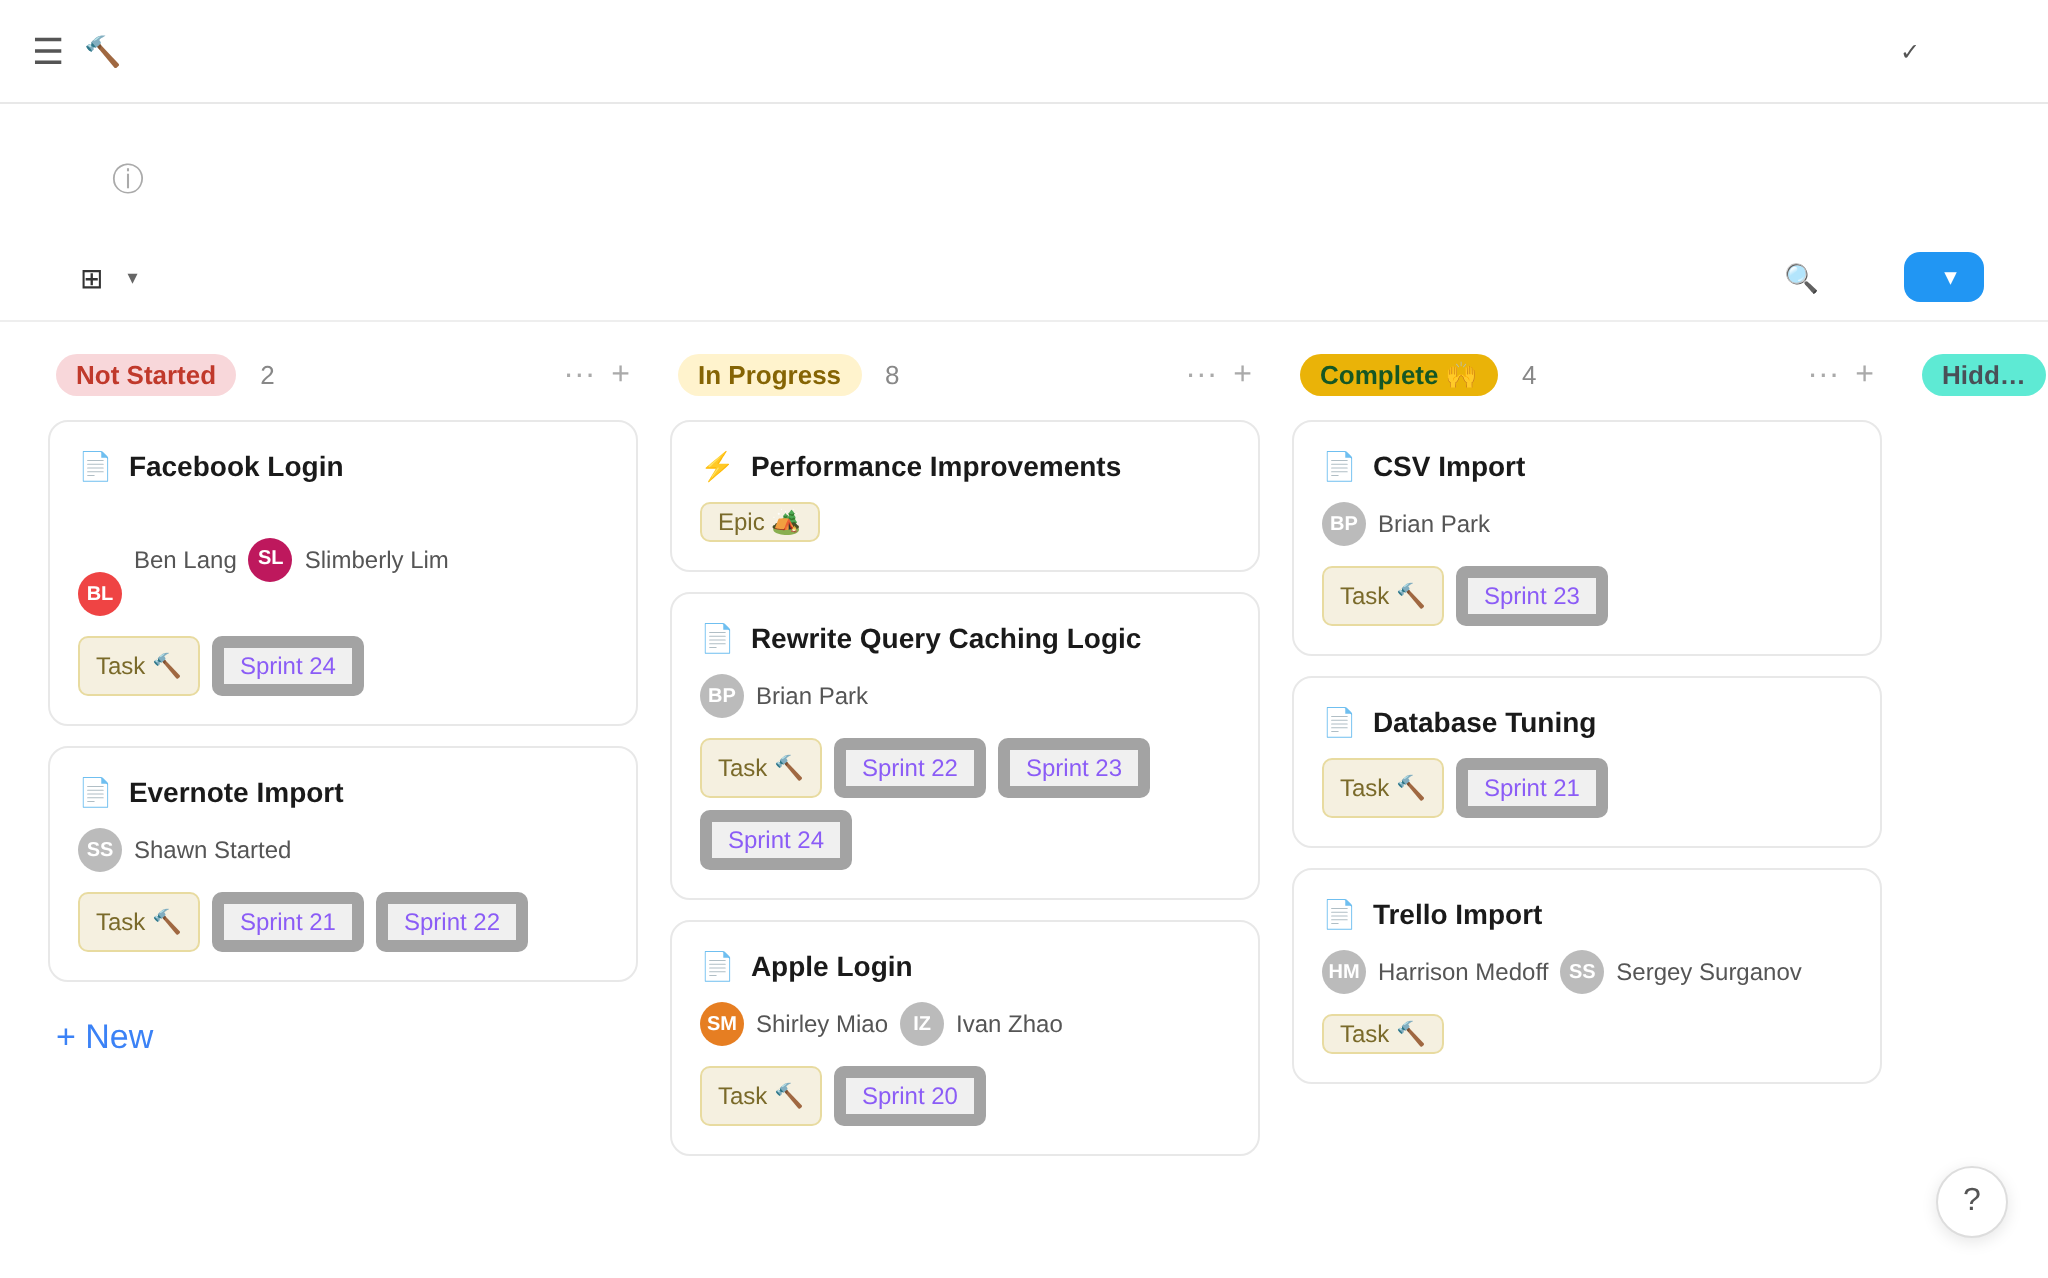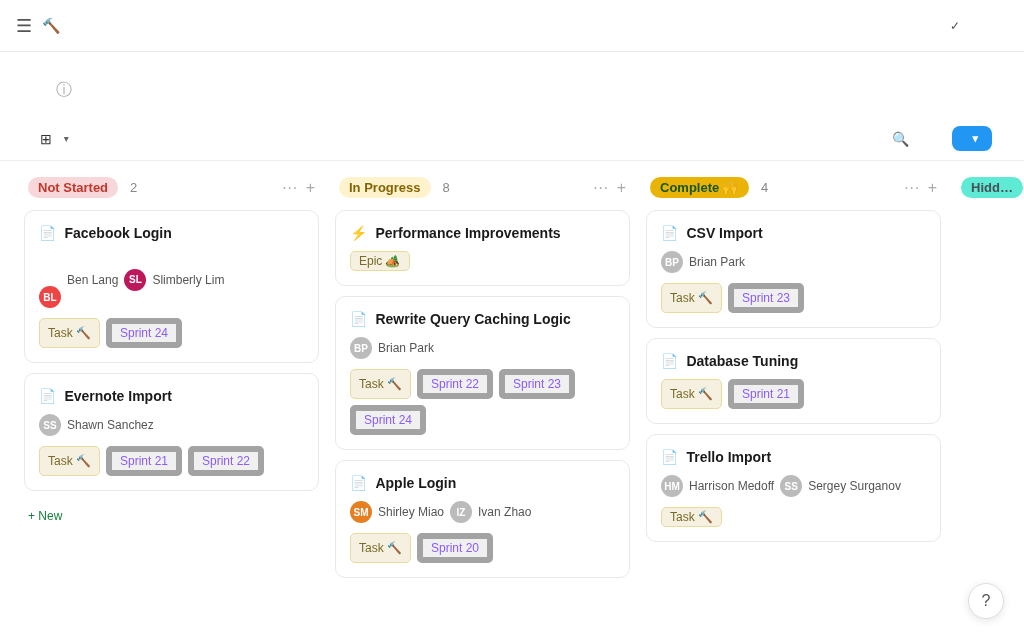--- a/index.html
+++ b/index.html
@@ -86,21 +86,21 @@
     .avatar-ghost { background: #bbb; }
     .avatar-name { font-size: 12px; color: #555; }
     .card-tags { display: flex; gap: 6px; flex-wrap: wrap; }
     .tag {
       padding: 2px 8px; border-radius: 5px; font-size: 12px;
       background: #f5f0e0; color: #7a6a2a; border: 1px solid #e8dba0;
       display: flex; align-items: center; gap: 3px;
     }
     .tag-sprint { background: #f0f0f0; color: #8b5cf6; border: 6px solid #a3a3a3; }
 
-    .add-new { display: flex; align-items: center; gap: 6px; color: #15803d; font-size: 12px; cursor: pointer; padding: 8px 4px; }
+    .add-new { display: flex; align-items: center; gap: 6px; color: #3b82f6; font-size: 17px; cursor: pointer; padding: 8px 4px; }
 
     .help-btn {
       position: fixed; bottom: 20px; right: 20px;
       width: 36px; height: 36px; border-radius: 50%;
       background: #fff; border: 1px solid #ddd;
       display: flex; align-items: center; justify-content: center;
       font-size: 16px; color: #555; cursor: pointer;
       box-shadow: 0 2px 8px rgba(0,0,0,0.1);
     }
   </style>
@@ -177,21 +177,21 @@
         </div>
         <div class="card-tags">
           <span class="tag tag">Task 🔨</span>
           <span class="tag tag-sprint">Sprint 24</span>
         </div>
       </div>
       <div class="card">
         <div class="card-title"><span style="color:#aaa;">📄</span>Evernote Import</div>
         <div class="card-avatars">
           <span class="avatar avatar-ghost">SS</span>
-          <span class="avatar-name">Shawn Sanchez</span>
+          <span class="avatar-name">Shawn Started</span>
         </div>
         <div class="card-tags">
           <span class="tag tag">Task 🔨</span>
           <span class="tag tag-sprint">Sprint 21</span>
           <span class="tag tag-sprint">Sprint 22</span>
         </div>
       </div>
       <div class="add-new">+ New</div>
     </div>
     <div class="column">

